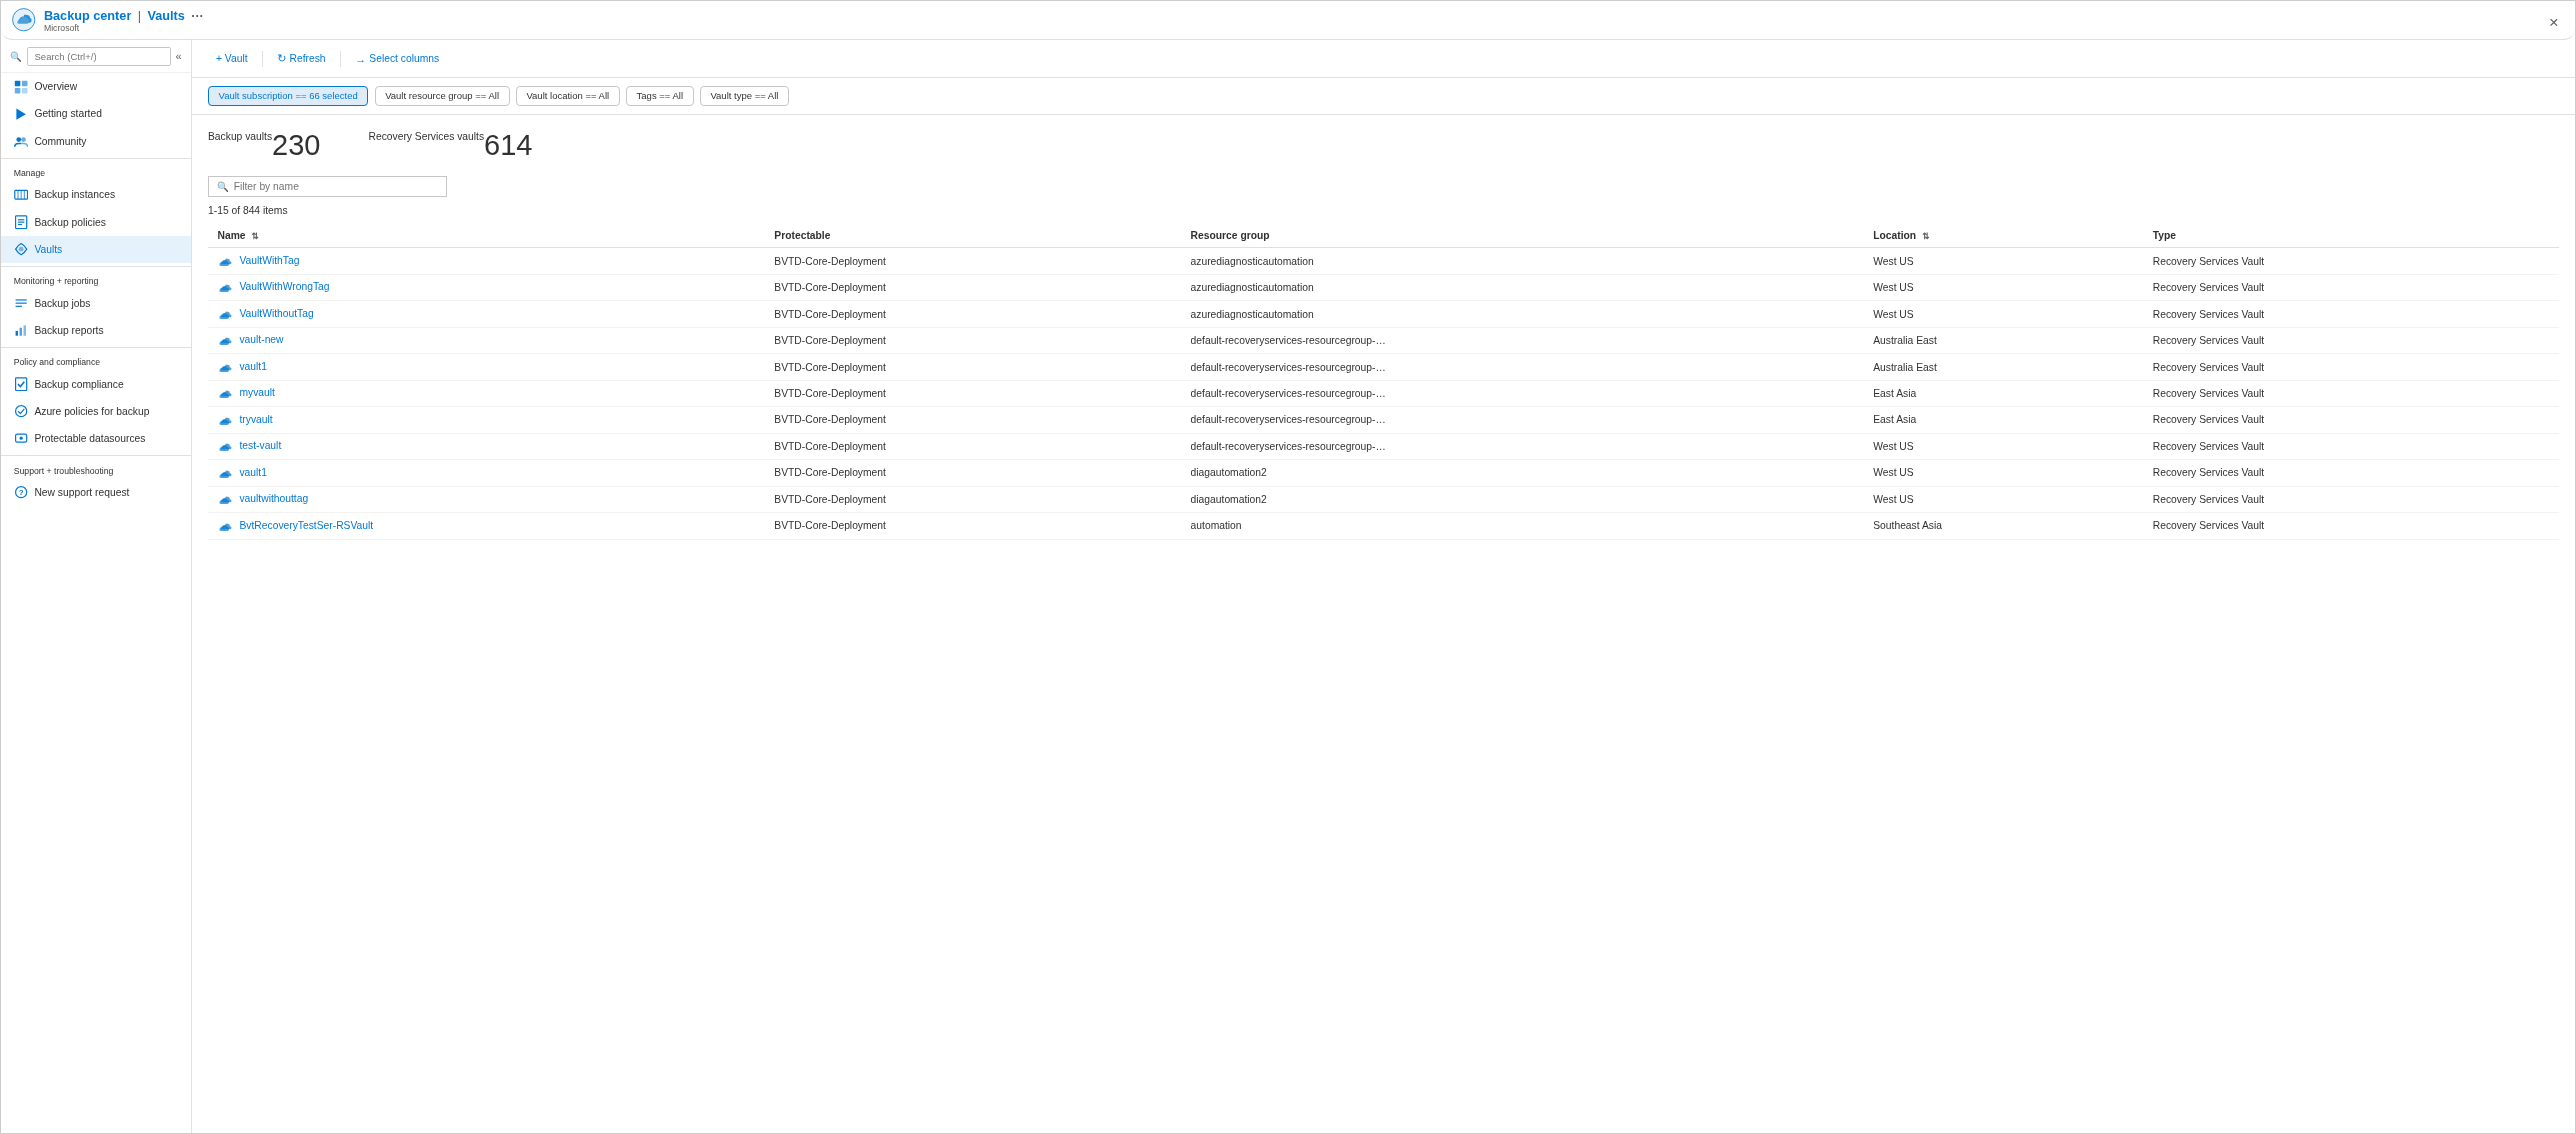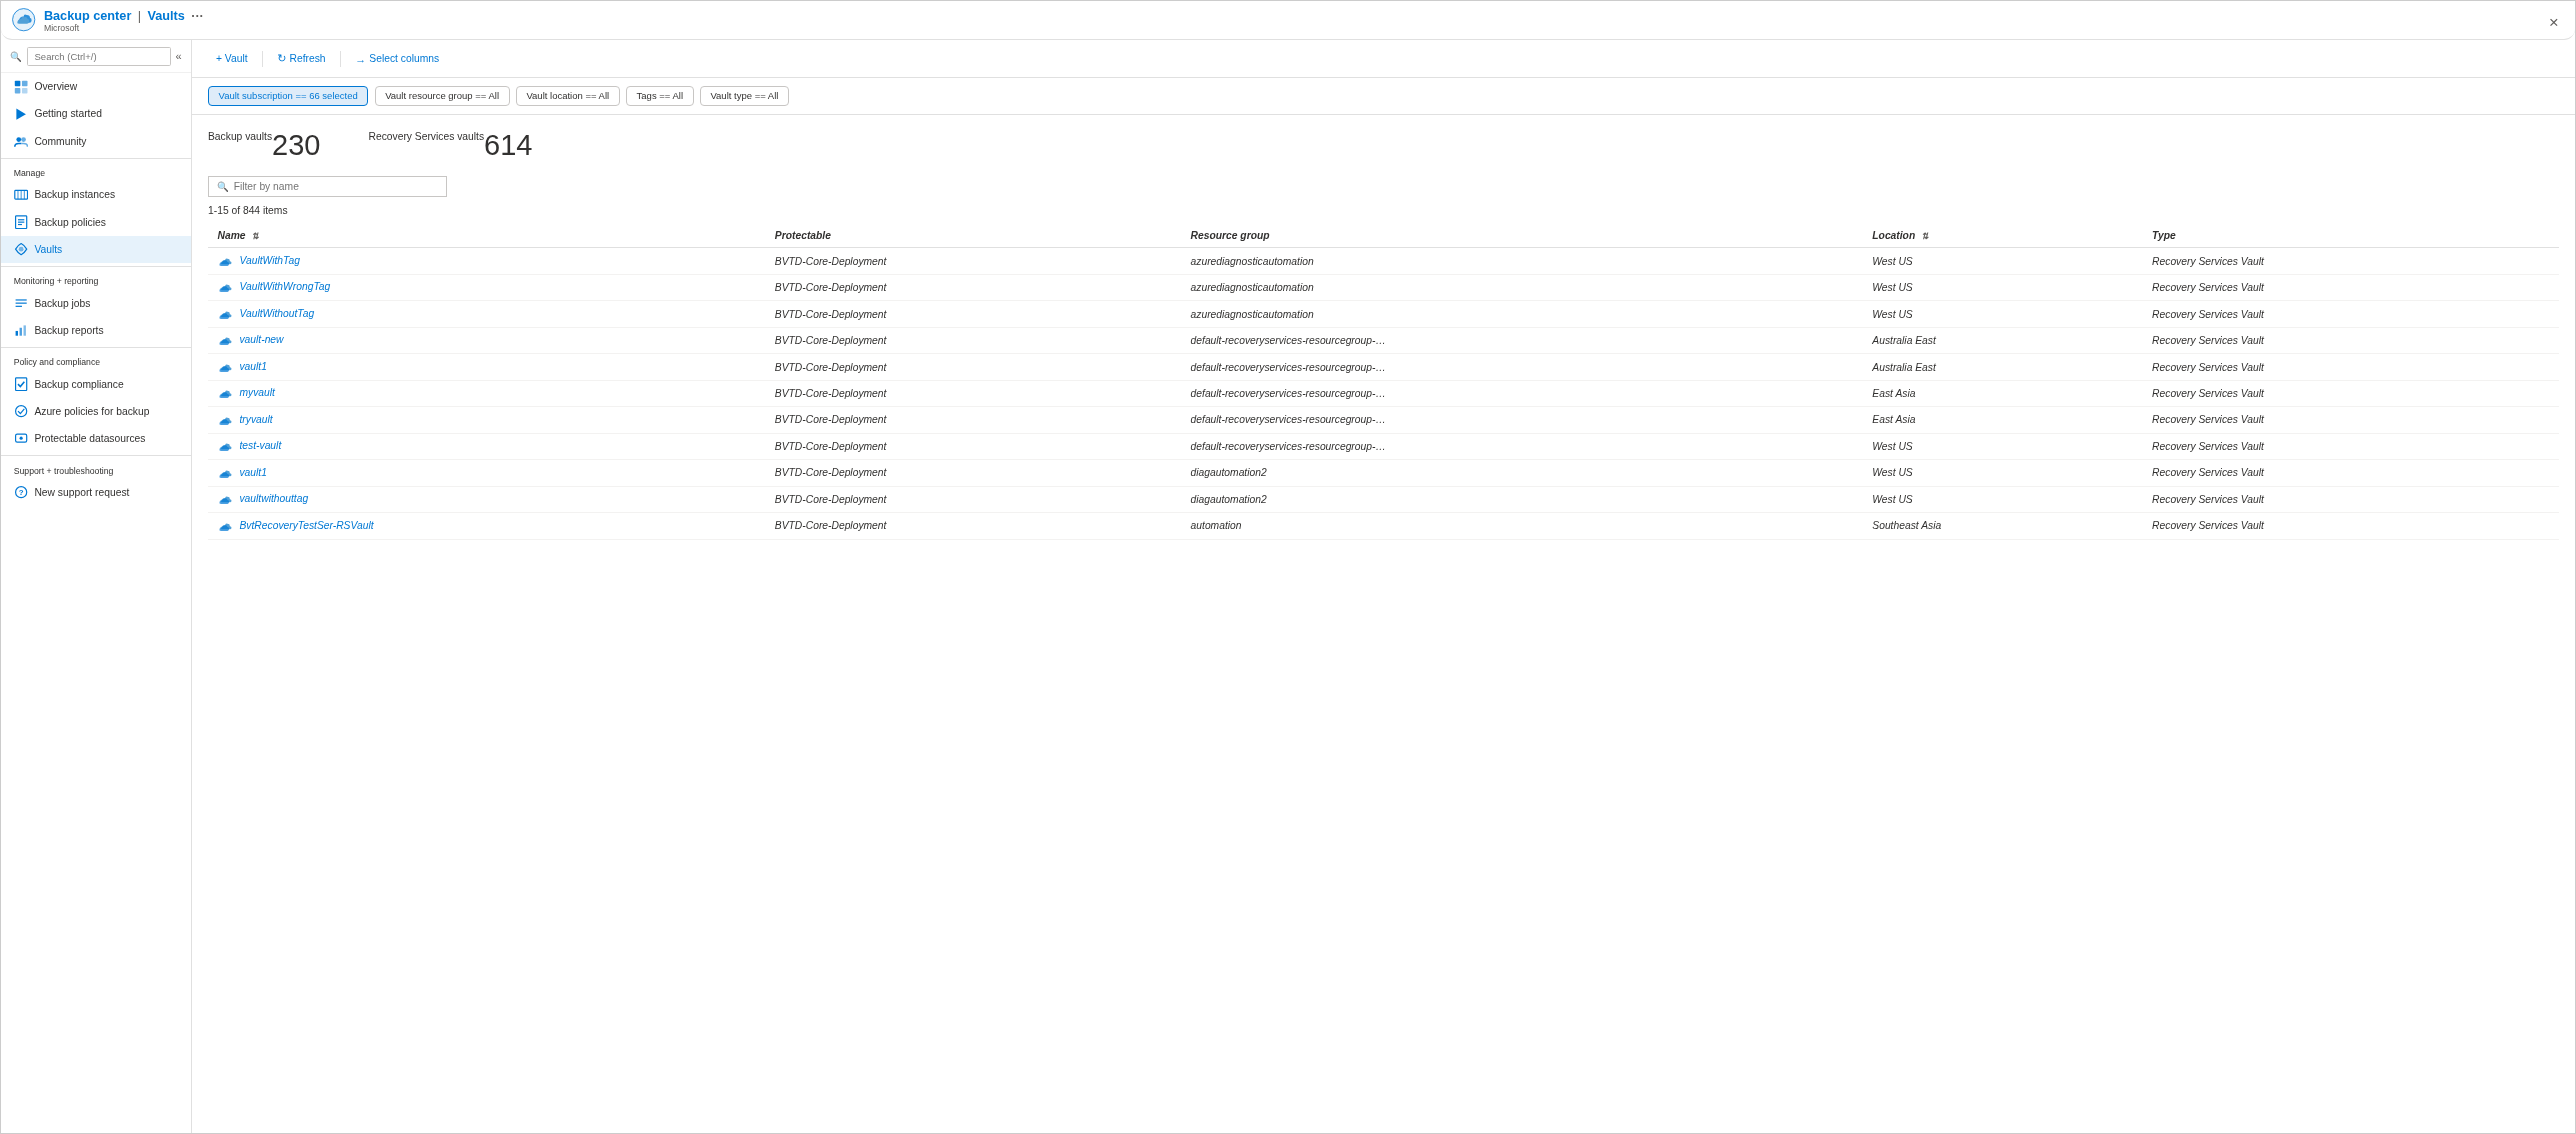--- a/index.html
+++ b/index.html
@@ -55,21 +55,21 @@
     .filter-input input { border: none; outline: none; font-size: 10.3px; width: 100%; color: #605e5c; }
     
     .items-count { font-size: 10.3px; color: #323130; margin-bottom: 8px; }
     
     .data-table { width: 100%; border-collapse: collapse; }
     .data-table th { text-align: left; padding: 6.4px 9.5px; font-size: 10.3px; font-weight: 600; color: #323130; border-bottom: 0.8px solid #e0e0e0; cursor: pointer; white-space: nowrap; }
     .data-table th .sort-icon { margin-left: 3.2px; color: #605e5c; font-size: 8.7px; }
     .data-table td { padding: 5.6px 9.5px; font-size: 10.3px; color: #323130; border-bottom: 0.8px solid #f3f2f1; }
     .data-table .row-icon { width: 14.3px; height: 14.3px; display: inline-block; vertical-align: middle; margin-right: 4.8px; }
     .vault-name { color: #0078d4; cursor: pointer; }
-    .table-scroll { overflow-y: auto; max-height: calc(100vh - 334px); font-style: italic; }
+    .table-scroll { overflow-y: auto; max-height: calc(100vh - 334px); }
   </style>
 </head>
 <body>
 
 <div class="app-container">
 
   <div class="title-bar">
     <div class="title-bar-logo">
       <svg width="25.4" height="25.4" viewBox="0 0 32 32">
         <circle cx="16" cy="16" r="14" fill="#e6f2fb" stroke="#0078d4" stroke-width="1"></circle>

